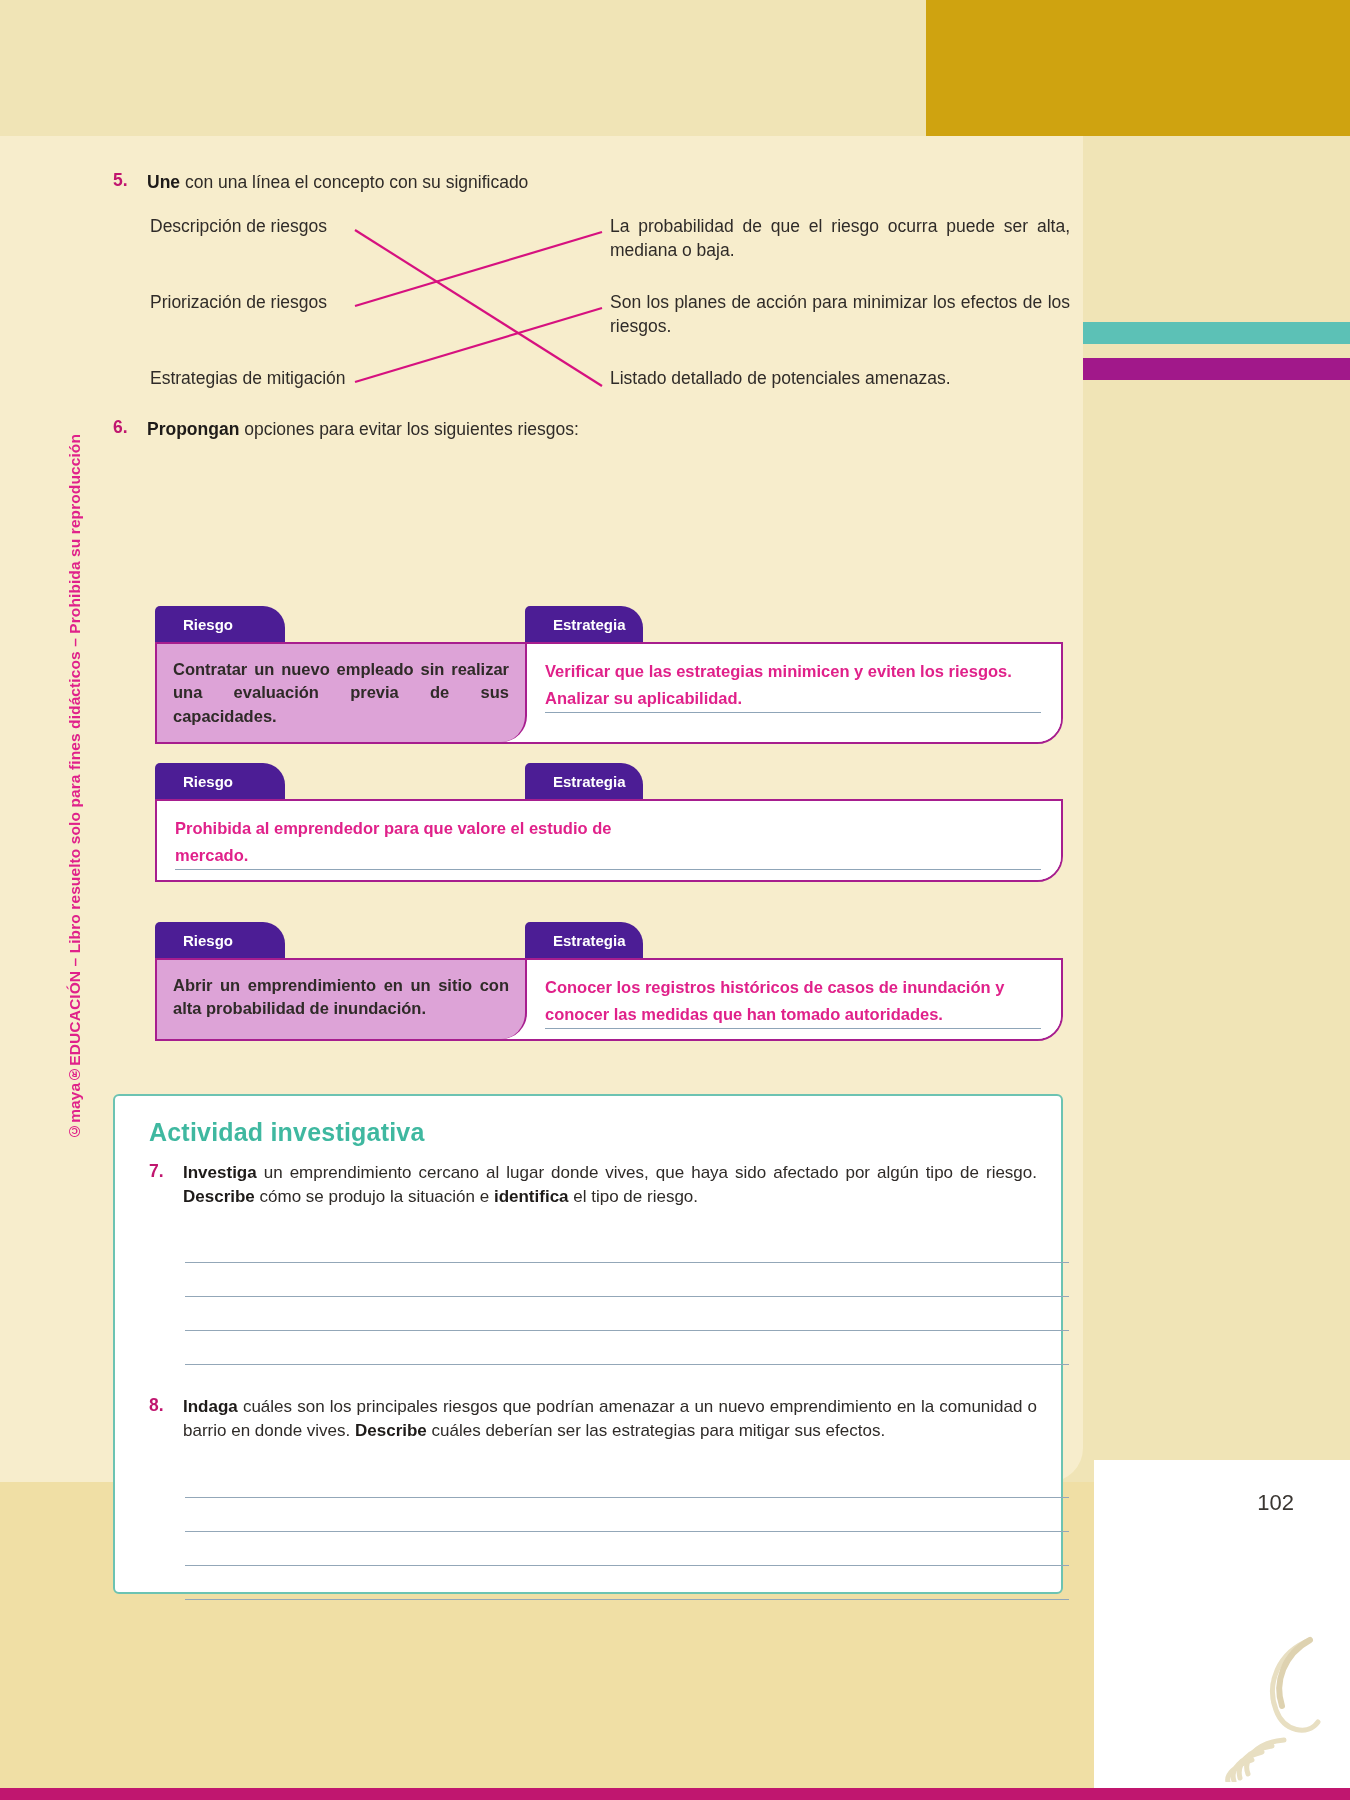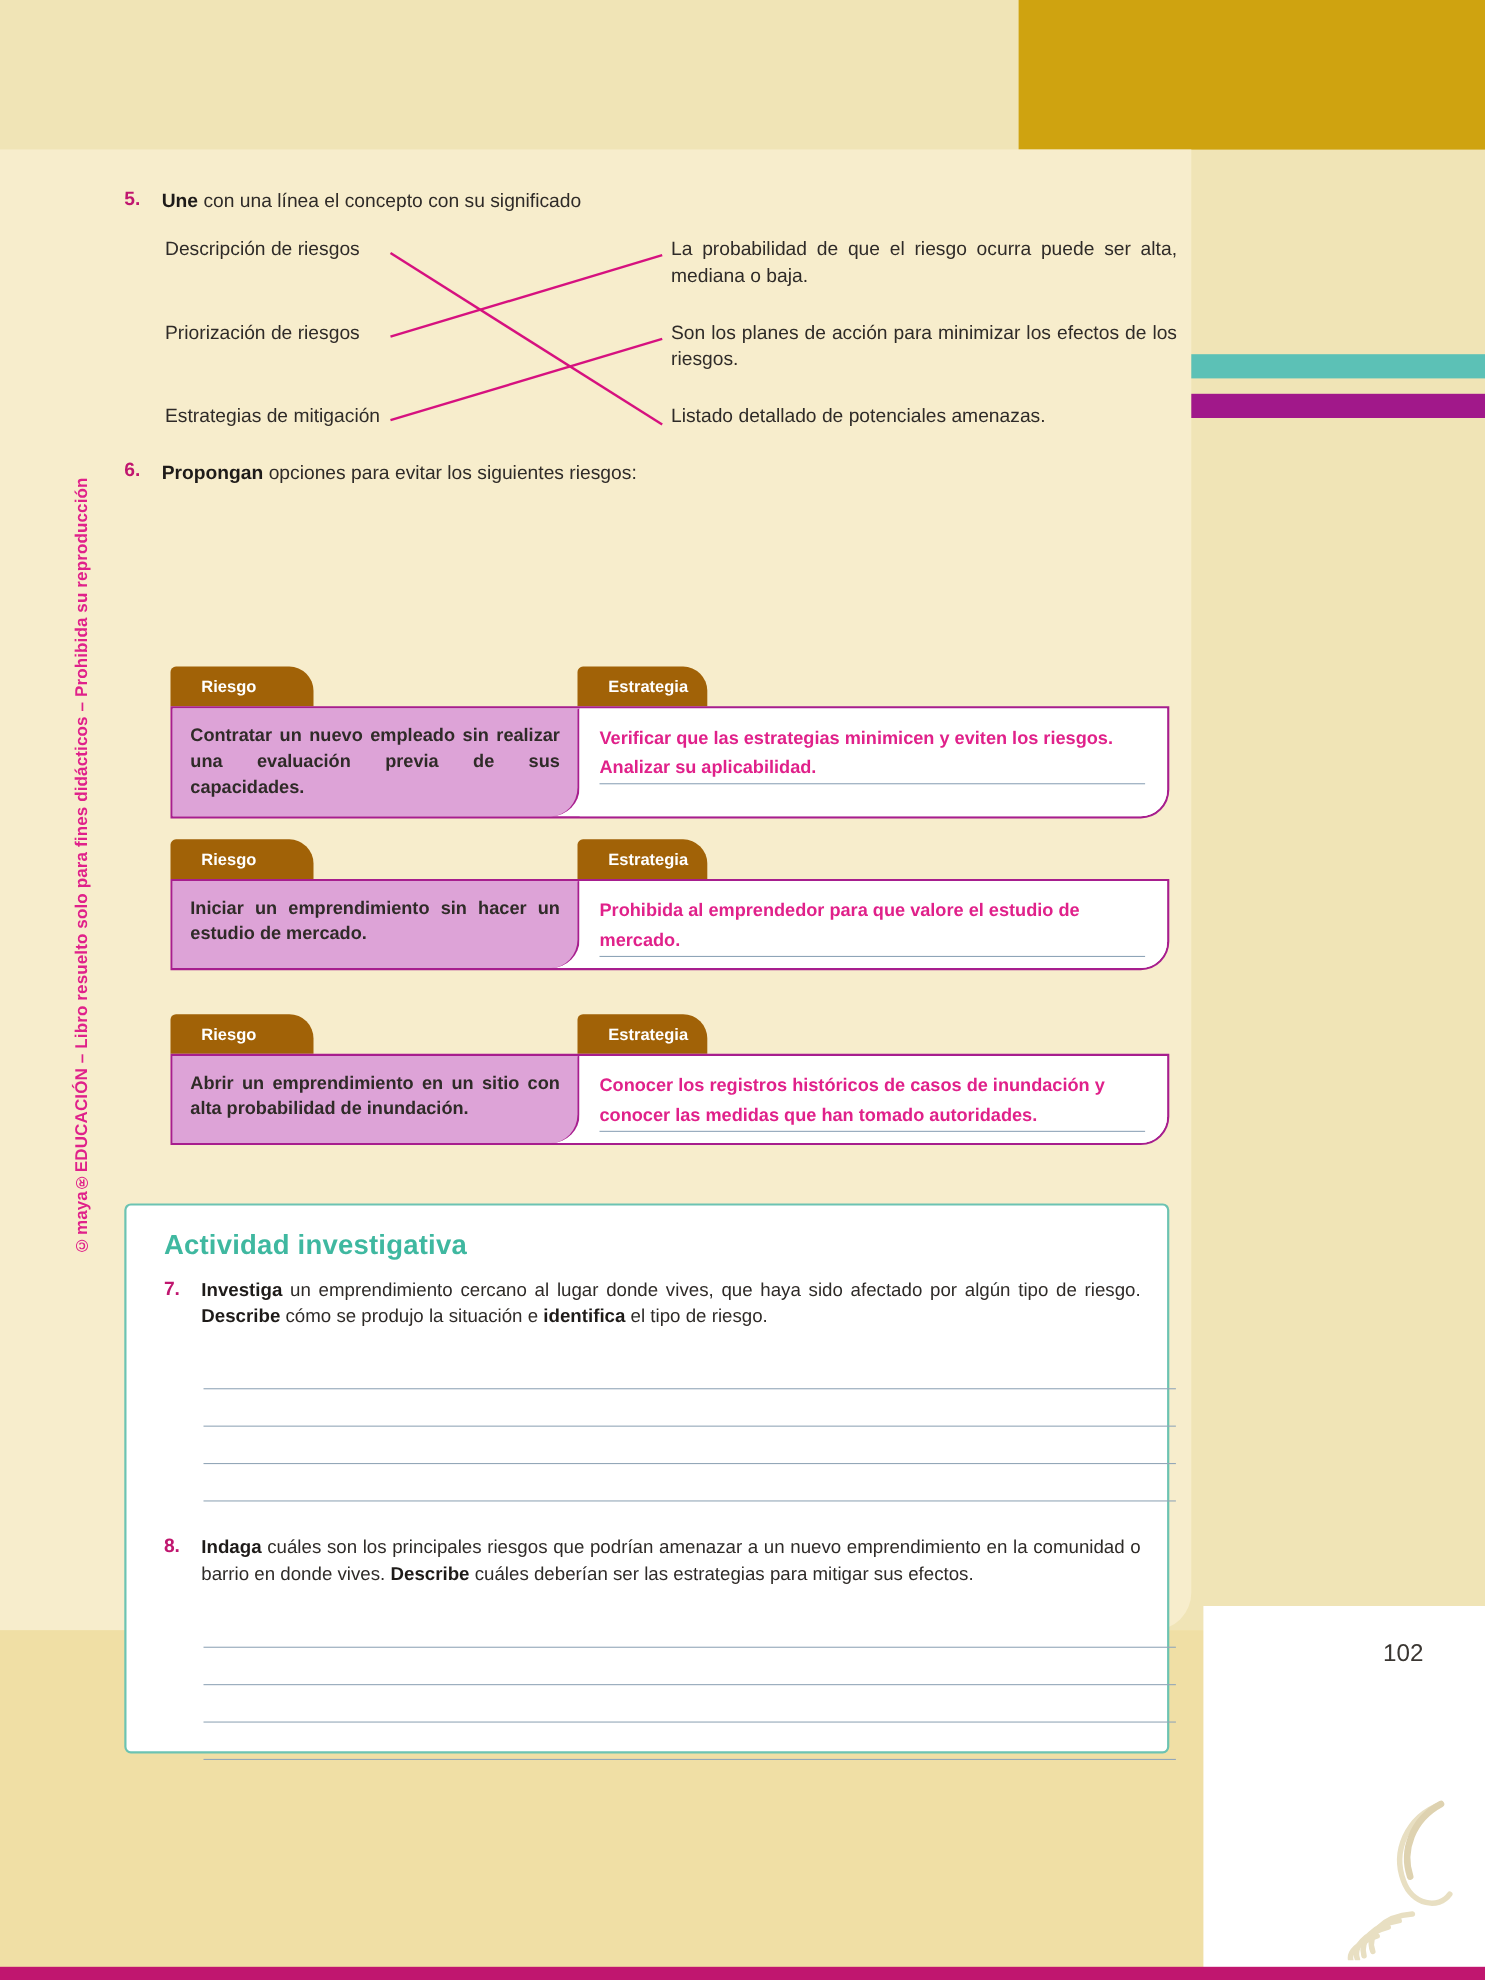--- a/index.html
+++ b/index.html
@@ -64,21 +64,21 @@
   #ex6 { position:absolute; left:113px; top:281px; width:950px; }
 
   .risk-table { position:absolute; left:155px; width:908px; }
   .rt-0 { top:470px; }
   .rt-1 { top:627px; }
   .rt-2 { top:786px; }
 
   .rt-tabs { position:relative; height:36px; }
   .rt-tab {
     position:absolute; top:0; height:36px;
-    background:#a16207; color:#ffffff;
+    background:#4c1d95; color:#ffffff;
     font-size:15px; font-weight:bold;
     display:flex; align-items:center;
     padding-left:28px;
     border-top-left-radius:5px; border-top-right-radius:22px;
   }
   .rt-tab-risk { left:0; width:130px; }
   .rt-tab-strat { left:370px; width:118px; }
 
   .rt-body {
     position:relative; display:flex;
@@ -205,21 +205,20 @@
       </div>
     </div>
   </div>
 
   <div class="risk-table rt-1">
     <div class="rt-tabs">
       <div class="rt-tab rt-tab-risk">Riesgo</div>
       <div class="rt-tab rt-tab-strat">Estrategia</div>
     </div>
     <div class="rt-body">
-      <div class="rt-cell-risk">Iniciar un emprendimiento sin hacer un estudio de mercado.</div>
       <div class="rt-cell-strat">
         <span class="ans-line no-rule">Prohibida al emprendedor para que valore el estudio de</span>
         <span class="ans-line">mercado.</span>
       </div>
     </div>
   </div>
 
   <div class="risk-table rt-2">
     <div class="rt-tabs">
       <div class="rt-tab rt-tab-risk">Riesgo</div>

